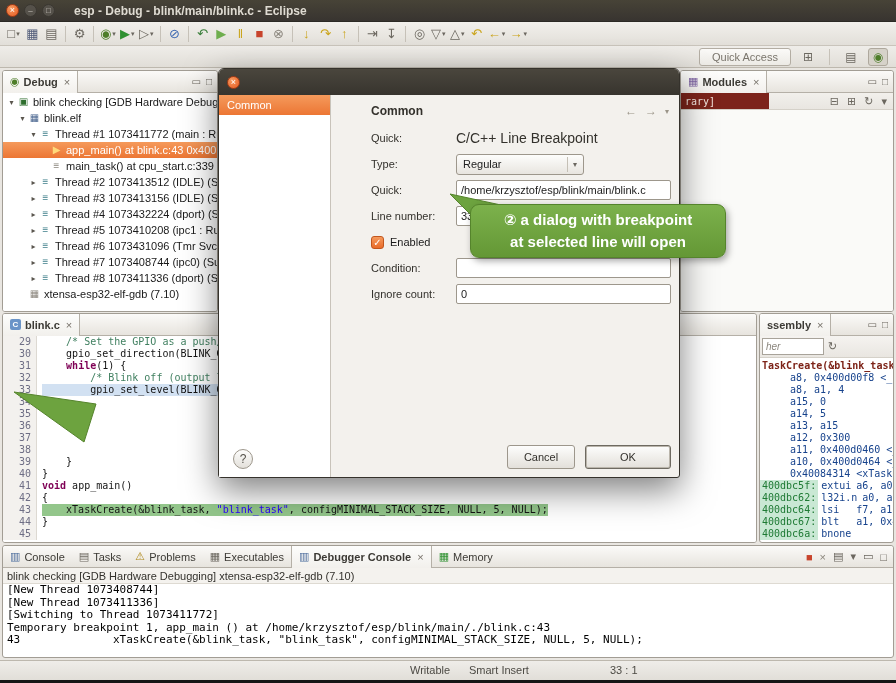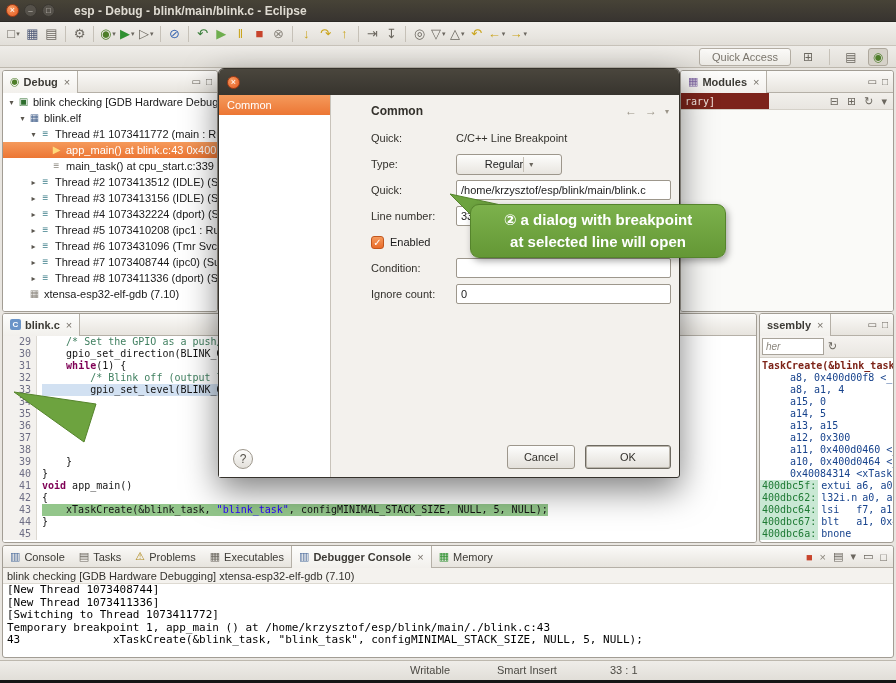--- a/index.html
+++ b/index.html
@@ -108,25 +108,25 @@
   .dsidebar{width:112px;background:#fff;border-right:1px solid #c8c3ba}
   .dside-item{padding:4px 8px;font-size:11px;color:#33312c}
   .dside-item.sel{background:linear-gradient(#f59a5c,#ec7634);color:#fff}
   .dcontent{flex:1;position:relative}
   .dheader{display:flex;align-items:center;padding:9px 10px 4px 40px}
   .dheader-title{font-weight:bold;font-size:12px;color:#33312c}
   .dnav{margin-left:auto;color:#9a9488;display:flex;gap:8px;font-size:12px;align-items:center}
   .dnav .sm{font-size:8px}
   .frow{display:flex;align-items:center;padding-left:40px;padding-right:8px;margin-top:6px;height:20px;min-height:20px}
   .flabel{width:85px;font-size:11px;color:#33312c;flex:0 0 85px}
-  .fvalue{font-size:11px;color:#33312c}
+  .fvalue{font-size:14px;color:#33312c}
   .finput{flex:1;height:20px;background:#fff;border:1px solid #9d978c;border-radius:2px;font-size:11px;padding:0 4px;
     display:flex;align-items:center;color:#222}
-  .fselect{width:106px;height:21px;border:1px solid #9d978c;border-radius:3px;background:linear-gradient(#fdfdfc,#e8e5df);
-    display:flex;align-items:center;padding:0 6px;font-size:11px;justify-content:center;color:#222}
+  .fselect{width:128px;height:21px;border:1px solid #9d978c;border-radius:3px;background:linear-gradient(#fdfdfc,#e8e5df);
+    display:flex;align-items:center;padding:0 6px;font-size:11px;justify-content:space-between;color:#222}
   .fselect .dd{font-size:8px;color:#6b675f;border-left:1px solid #c5c0b6;padding-left:5px;height:15px;display:flex;align-items:center}
   .chk{width:13px;height:13px;border-radius:3px;background:linear-gradient(#f59a5c,#e96c2a);border:1px solid #c2561d;
     color:#fff;font-size:10px;display:flex;align-items:center;justify-content:center;margin-right:6px}
   .dbuttons{position:absolute;right:8px;bottom:8px;display:flex;gap:10px}
   .dbtn{min-width:68px;height:24px;border:1px solid #9d978c;border-radius:3px;background:linear-gradient(#fdfdfc,#e3e0da);
     font-size:11px;display:flex;align-items:center;justify-content:center;color:#33312c;padding:0 10px}
   .dbtn.default{min-width:86px;border:1px solid #6e6a61;box-shadow:0 0 0 1px #bab5ab inset}
   .dhelp{position:absolute;left:14px;bottom:8px;width:20px;height:20px;border-radius:50%;border:1px solid #9d978c;
     background:linear-gradient(#fdfdfc,#e3e0da);display:flex;align-items:center;justify-content:center;color:#55524b;font-size:12px}
 
@@ -136,21 +136,21 @@
     border-radius:9px;color:#fff;font-size:15px;font-weight:bold;text-align:center;display:flex;flex-direction:column;
     justify-content:center;box-shadow:2px 3px 7px rgba(0,0,0,.35);padding:4px 8px;line-height:1.45}
   #callout1{left:57px;top:332px;width:308px;height:58px}
   #callout2{left:470px;top:136px;width:256px;height:54px}
 
   
   .statusbar{position:absolute;left:0;top:660px;width:896px;height:20px;background:linear-gradient(#efede9,#e1ded8);
     border-top:1px solid #bdb8ae;font-size:11px;color:#4c4a44}
   .statusbar span{position:absolute;top:3px}
   .st-writable{left:410px}
-  .st-insert{left:497px}
+  .st-insert{left:469px}
   .st-pos{left:610px}
   .bottom-edge{position:absolute;left:0;top:680px;width:896px;height:3px;background:#151515}
 </style>
 </head>
 <body>
 
 <div class="screen">
 
   <div class="titlebar">
     <span class="wbtn close">×</span>

